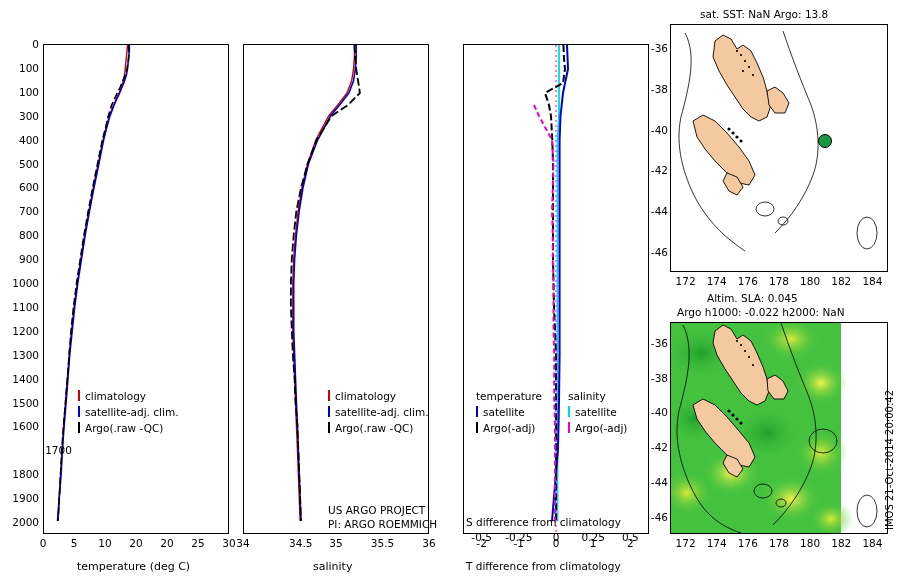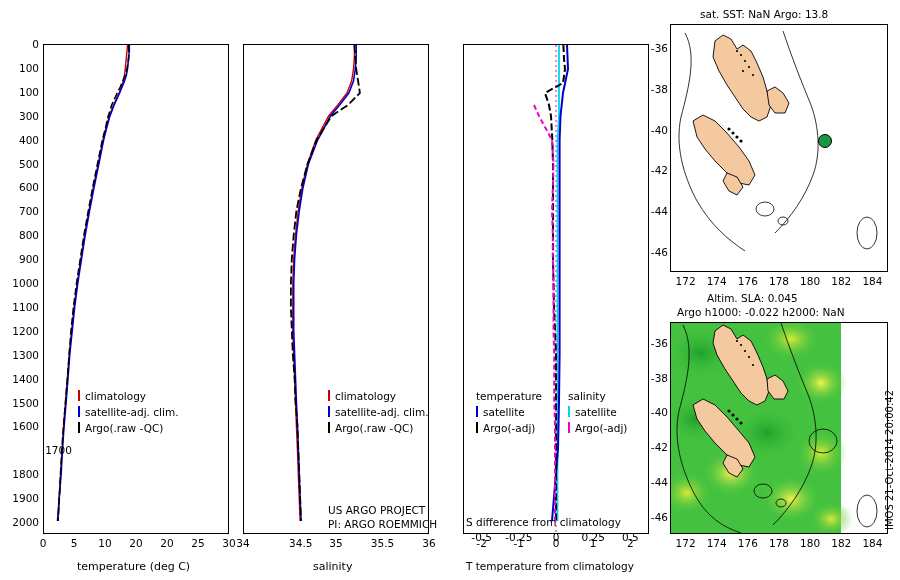--- a/index.html
+++ b/index.html
@@ -120,21 +120,21 @@
       <div class="abs tick" style="left: 607.4px; top: 531px; width: 46px; text-align: center;">0.5</div>
     </div>
   <div class="abs" id="p3xticksT">
       <div class="abs tick" style="left: 458.6px; top: 537px; width: 46px; text-align: center;">-2</div>
       <div class="abs tick" style="left: 495.8px; top: 537px; width: 46px; text-align: center;">-1</div>
       <div class="abs tick" style="left: 533px; top: 537px; width: 46px; text-align: center;">0</div>
       <div class="abs tick" style="left: 570.2px; top: 537px; width: 46px; text-align: center;">1</div>
       <div class="abs tick" style="left: 607.4px; top: 537px; width: 46px; text-align: center;">2</div>
     </div>
   <div class="abs axlbl" style="left:466px;top:516px;font-size:10.5px;">S difference from climatology</div>
-  <div class="abs axlbl" style="left:466px;top:560px;font-size:10.5px;">T temperature from climatology</div>
+  <div class="abs axlbl" style="left:466px;top:560px;font-size:10.5px;">T difference from climatology</div>
 
   <div class="abs" style="left:476px;top:390px;">
     <div class="legrow"><span>temperature</span></div>
     <div class="legrow" style="margin-top:4px"><span class="legbar" style="background:#0000cc"></span><span>satellite</span></div>
     <div class="legrow" style="margin-top:4px"><span class="legbar" style="background:#000000"></span><span>Argo(-adj)</span></div>
   </div>
   <div class="abs" style="left:568px;top:390px;">
     <div class="legrow"><span>salinity</span></div>
     <div class="legrow" style="margin-top:4px"><span class="legbar" style="background:#00d7ee"></span><span>satellite</span></div>
     <div class="legrow" style="margin-top:4px"><span class="legbar" style="background:#ee00cc"></span><span>Argo(-adj)</span></div>

